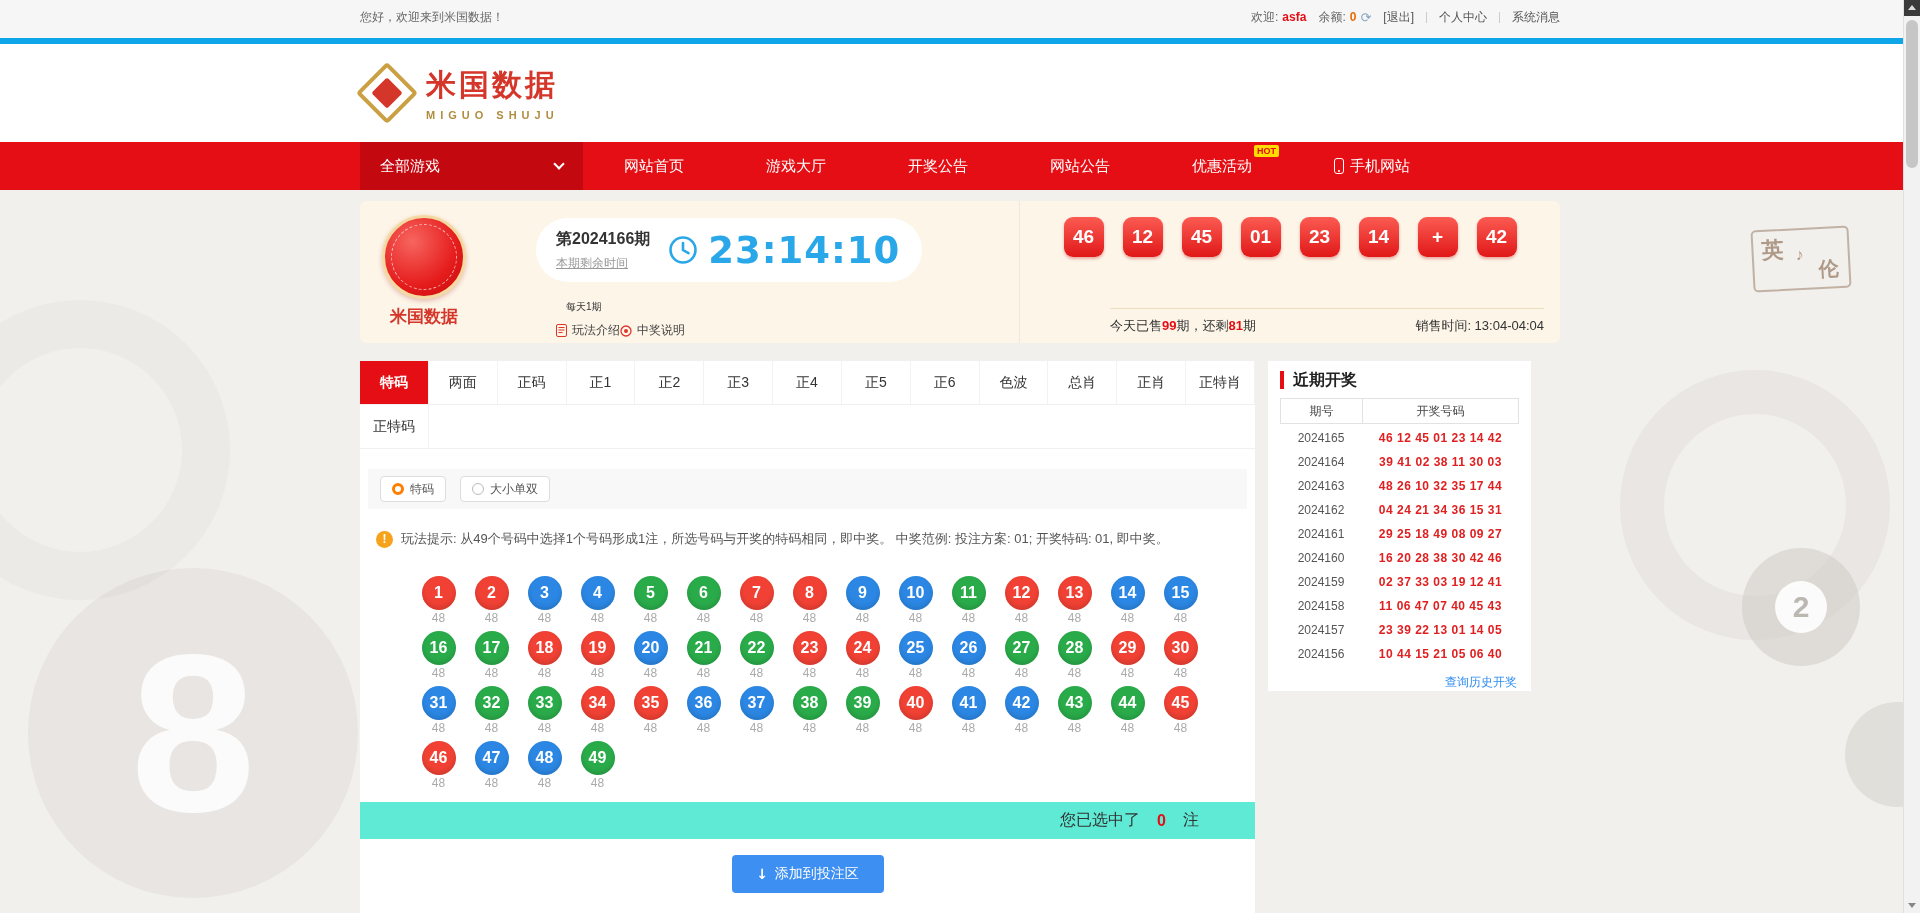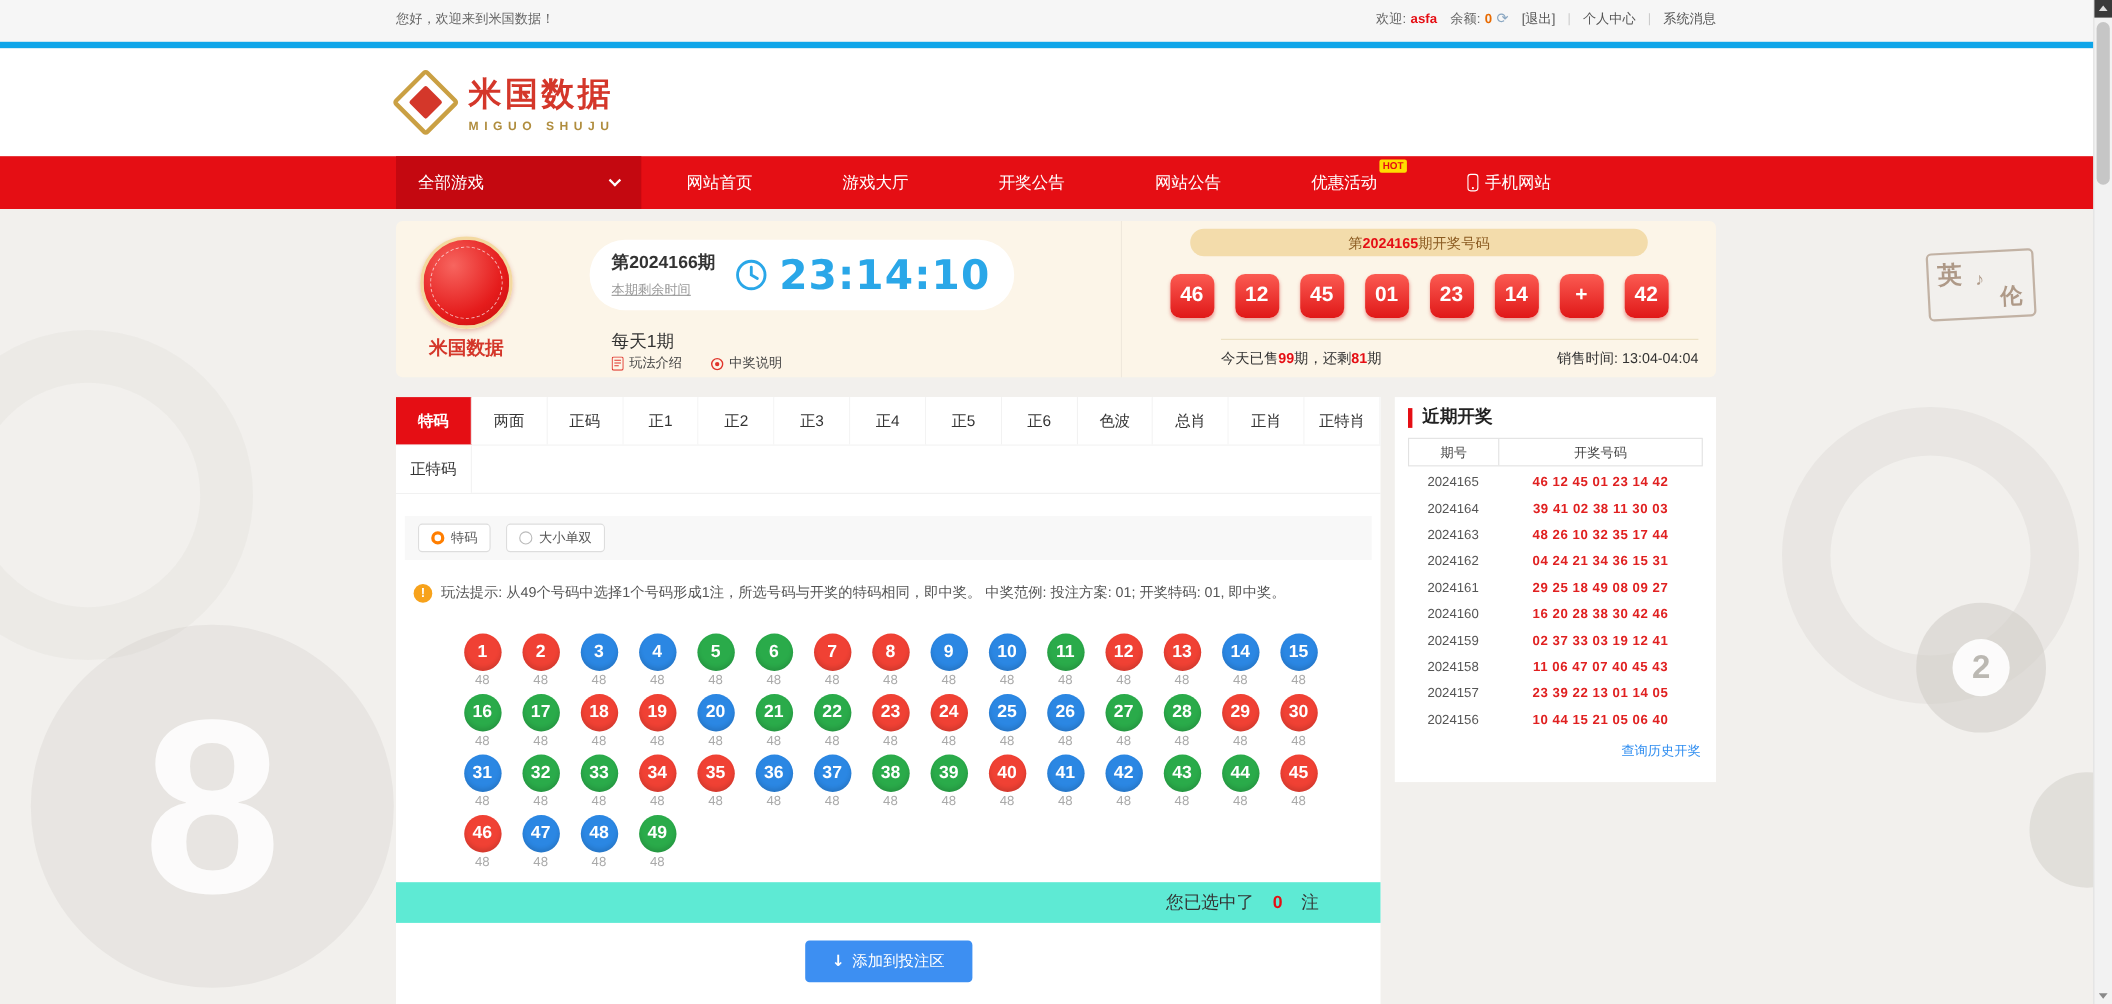--- a/index.html
+++ b/index.html
@@ -67,22 +67,22 @@
   .badge { position:absolute; left:22px; top:14px; width:84px; height:84px; border-radius:50%;
     background:radial-gradient(circle at 35% 30%, #f7655f 0%, #e51c1c 60%, #c40808 100%);
     border:3px solid #f3d9a0; box-shadow:0 2px 5px rgba(180,40,30,.3); }
   .badge:after { content:""; position:absolute; inset:6px; border:1.5px dashed rgba(255,255,255,.65); border-radius:50%; }
   .brand { position:absolute; left:6px; top:104px; width:116px; text-align:center; color:#d4372a; font-weight:bold; font-size:17px; }
   .timer-box { position:absolute; left:176px; top:17px; height:64px; background:#fff; border-radius:34px; display:flex; align-items:center; padding:0 22px 0 20px; }
   .issue { font-size:16px; font-weight:bold; color:#333; }
   .remain { font-size:12px; color:#999; margin-top:5px;text-decoration:underline; }
   .clock { margin-left:18px; flex:none; }
   .countdown { font-size:37px; font-weight:bold; color:var(--countdown-blue); margin-left:10px; letter-spacing:1px; font-family:"DejaVu Sans",sans-serif; }
-  .daily { position:absolute; left:196px; top:99px; font-size:16px; color:#333; }
-  .dlinks { position:absolute; left:196px; top:121px; display:flex; gap:26px; font-size:12px; color:#444; }
+  .daily { position:absolute; left:206px; top:99px; font-size:10px; color:#333; }
+  .dlinks { position:absolute; left:196px; top:121px; display:flex; font-size:12px; color:#444; }
   .dlink { display:inline-flex; align-items:center; gap:5px; cursor:pointer; }
 
   .draw-right { flex:1; position:relative; border-left:1px solid rgba(0,0,0,0.05); }
   .result-banner { margin:7px auto 0; width:416px; height:25px; border-radius:13px; background:#f3dcab; font-size:13px; line-height:25px; text-align:center; color:#8a5a20; }
   .result-balls { display:flex; justify-content:center; gap:19px; margin-top:16px; }
   .rball { width:40px; height:40px; border-radius:9px; background:linear-gradient(180deg,#fb5b52,#e01818); color:#fff; font-weight:bold; font-size:19px; display:flex; align-items:center; justify-content:center; box-shadow:0 2px 3px rgba(200,30,30,.35); }
   .result-foot { position:absolute; left:90px; right:16px; bottom:8px; border-top:1px solid #ecdfc0; padding-top:8px; display:flex; justify-content:space-between; font-size:13px; color:#333; }
 
   .content-row { margin-top:18px; display:flex; gap:13px; align-items:flex-start; }
   .bet-panel { width:895px; background:#fff; min-height:580px; }
@@ -110,21 +110,21 @@
 
   .clear-row { margin:14px 56px 0 0; text-align:right; }
   .clear-btn { color:#999; font-size:13px; display:inline-flex; align-items:center; gap:5px; cursor:pointer; }
 
   .selected-bar { margin-top:12px; height:37px; background:#5eead4; display:flex; align-items:center; justify-content:flex-end; padding-right:56px; font-size:16px; color:#333;gap:16px; }
   .selected-bar b { margin:0 1px; }
 
   .add-btn { margin:16px auto 0; width:152px; height:38px; background:#3d8ff2; border-radius:4px; color:#fff; font-size:14px; display:flex; align-items:center; justify-content:center; gap:7px; cursor:pointer; }
   .dl-icon { font-family:"DejaVu Sans",sans-serif; font-weight:bold; }
 
-  .sidebar { width:292px; background:#fff; padding-bottom:20px; }
+  .sidebar { width:263px; background:#fff; padding-bottom:0; }
   .sb-title { margin:10px 0 0 12px; border-left:4px solid var(--brand-red); padding-left:9px; font-size:16px; font-weight:bold; color:#222; line-height:18px; }
   .sb-head { margin:9px 12px 0; display:flex; border:1px solid #e2e2e2; height:26px; line-height:24px; font-size:12px; color:#444; text-align:center; }
   .sb-head .c1 { width:82px; border-right:1px solid #e2e2e2; }
   .sb-head .c2 { flex:1; }
   .sb-body { margin-top:2px; }
   .sb-row { display:flex; height:24px; align-items:center; font-size:12px; margin:0 12px; text-align:center; }
   .sb-row .c1 { width:82px; color:#555; }
   .sb-row .nums { flex:1; color:var(--num-red); font-weight:bold; letter-spacing:0.5px; }
   .sb-link { text-align:right; margin:8px 14px 0 0; color:var(--link-blue); font-size:12px; cursor:pointer; }
 
@@ -251,23 +251,20 @@
         <span class="dlink">
           <svg width="12" height="12" viewBox="0 0 12 12">
               <circle cx="6" cy="6" r="5" fill="none" stroke="#e0352b" stroke-width="1.3"></circle>
               <circle cx="6" cy="6" r="2" fill="#e0352b"></circle>
             </svg>
           <span>中奖说明</span>
         </span>
       </div>
     </div>
     <div class="draw-right">
-      <div class="result-banner">
-        <span>第</span><b class="red">2024165</b><span>期开奖号码</span>
-      </div>
       <div class="result-balls">
           <div class="rball">46</div>
           <div class="rball">12</div>
           <div class="rball">45</div>
           <div class="rball">01</div>
           <div class="rball">23</div>
           <div class="rball">14</div>
           <div class="rball">+</div>
           <div class="rball">42</div>
         </div>

